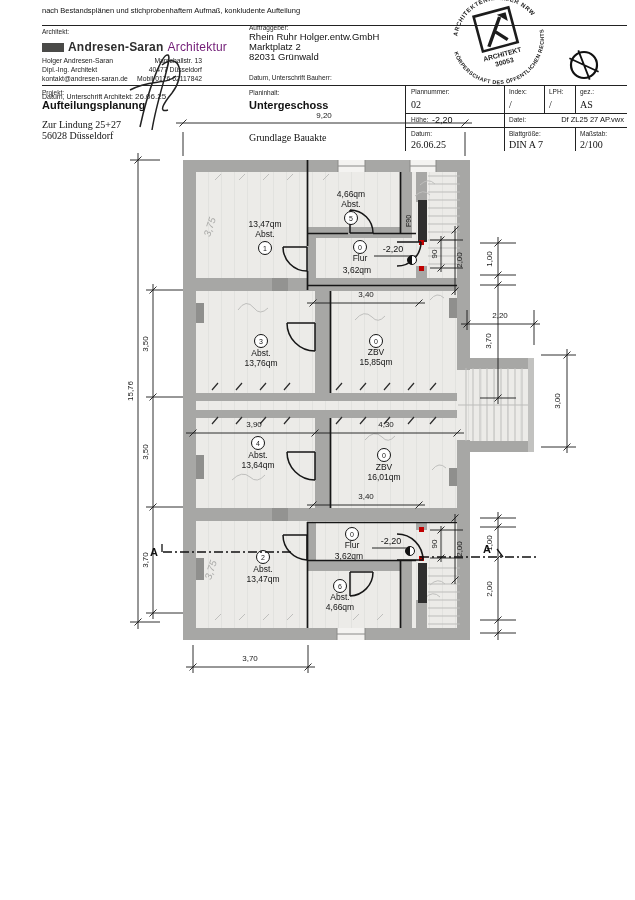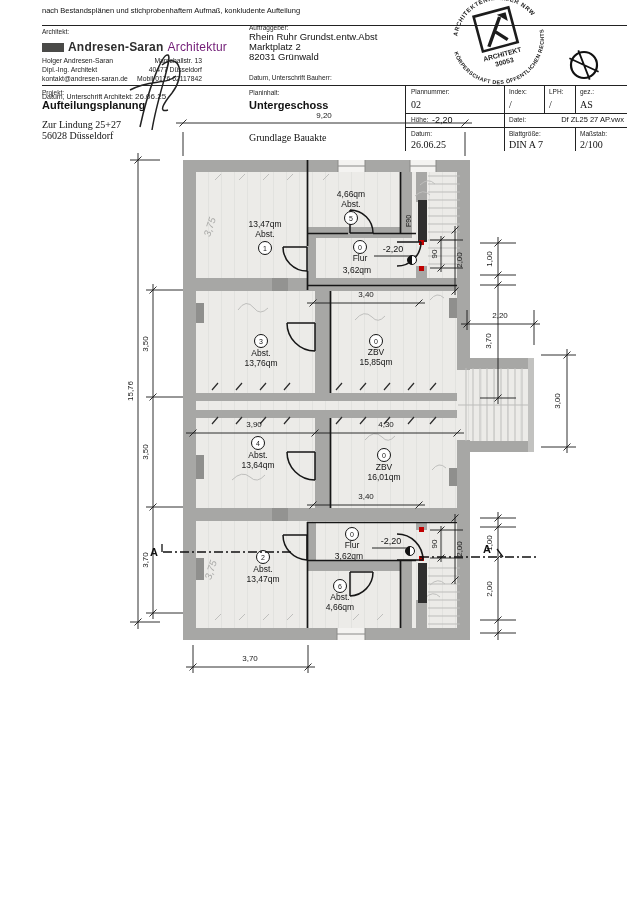--- a/index.html
+++ b/index.html
@@ -311,21 +311,21 @@
   <div class="abs" style="left:30px;top:92px;font-size:7px">
     <span>Datum, Unterschrift Architekt:</span>
     <span style="font-size:8px">26.06.25</span>
   </div>
   <svg class="abs" style="left:95px;top:35px" width="90" height="100" viewBox="0 0 90 100">
     <path d="M33,92 C41,55 55,18 61,20 C66,23 51,58 45,95 M23,55 C43,44 59,50 69,41 M55,30 C73,16 79,40 65,58 C56,69 51,78 61,75" stroke="#222" stroke-width="1.5" fill="none"></path>
   </svg>
 
   <div class="abs lbl" style="left:237px;top:24px">Auftraggeber:</div>
   <div class="abs client" style="left:237px;top:32px">
-    <div>Rhein Ruhr Grundst.entw.Abst</div>
+    <div>Rhein Ruhr Holger.entw.GmbH</div>
     <div>Marktplatz 2</div>
     <div>82031 Grünwald</div>
   </div>
   <div class="abs lbl" style="left:237px;top:74px">Datum, Unterschrift Bauherr:</div>
 
   <div class="abs lbl" style="left:30px;top:89px">Projekt:</div>
   <div class="abs val11" style="left:30px;top:99px">Aufteilungsplanung</div>
   <div class="abs val10" style="left:30px;top:119px">Zur Lindung 25+27</div>
   <div class="abs val10" style="left:30px;top:130px">56028 Düsseldorf</div>
 

